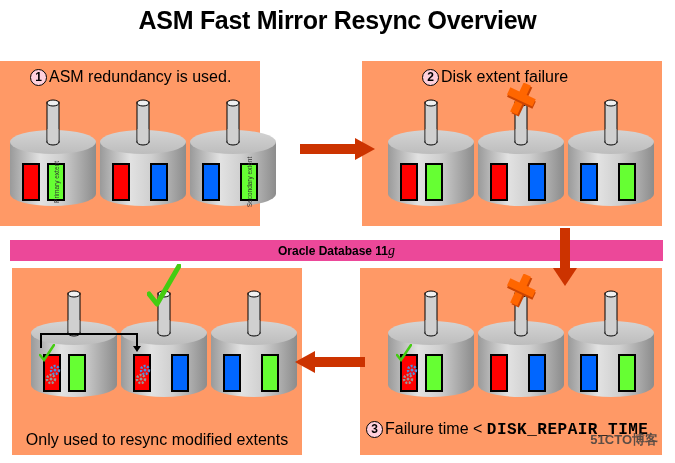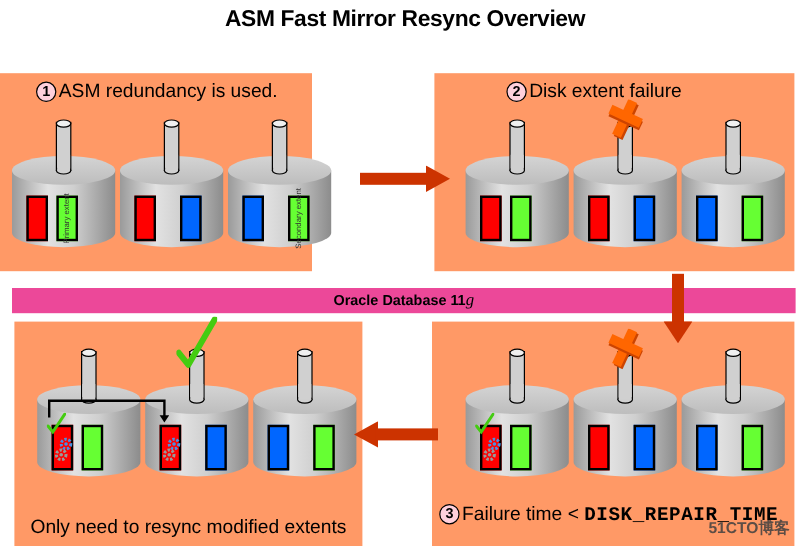--- a/index.html
+++ b/index.html
@@ -1,17 +1,17 @@
 <!DOCTYPE html>
 <html><head>
 <meta charset="utf-8">
 <style>
   html,body{margin:0;padding:0;}
   body{width:675px;height:463px;background:#ffffff;position:relative;overflow:hidden;font-family:"Liberation Sans",sans-serif;}
-  .title{position:absolute;left:0;top:6px;width:675px;text-align:center;font-weight:bold;font-size:19px;color:#000;letter-spacing:-0.3px;}
+  .title{position:absolute;left:0;top:6px;width:675px;text-align:center;font-weight:bold;font-size:25px;color:#000;letter-spacing:-0.3px;}
   .panel{position:absolute;background:#ff9966;}
   #p1{left:0;top:61px;width:260px;height:165px;}
   #p2{left:362px;top:61px;width:300px;height:165px;}
   #p3{left:360px;top:268px;width:302px;height:187px;}
   #p4{left:12px;top:268px;width:290px;height:187px;}
   .caption{position:absolute;font-size:16px;color:#000;white-space:nowrap;font-weight:normal;}
   .num{display:inline-block;width:15px;height:15px;border-radius:50%;background:#ffd0dc;border:1px solid #000;text-align:center;line-height:15px;font-size:12px;font-weight:bold;margin-right:2px;vertical-align:1px;}
   .mono{font-family:"Liberation Mono",monospace;font-weight:bold;letter-spacing:0.5px;}
   .band{position:absolute;left:10px;top:240px;width:653px;height:21px;background:#ec4899;}
   .band-label{position:absolute;left:0;top:0;width:100%;text-align:center;line-height:21px;font-size:12px;font-weight:bold;color:#000;}
@@ -396,21 +396,21 @@
     <ellipse cx="45" cy="4" rx="6" ry="3" fill="#f0f0f0" stroke="#000" stroke-width="1"></ellipse>
   </svg>
         <div class="ext blue" style="left: 14px; top: 64px;"></div>
         <div class="ext green" style="left: 52px; top: 64px;"></div>
       </div>
     </div>
   <svg style="position:absolute;left:0;top:0;" width="290" height="187">
     <polyline points="29,80 29,66 125,66 125,80" fill="none" stroke="#000" stroke-width="2"></polyline>
     <polygon points="121,78 129,78 125,84" fill="#000"></polygon>
   </svg>
-  <div class="caption" style="left:0;width:290px;text-align:center;top:163px;">Only need to resync modified extents</div>
+  <div class="caption" style="left:0;width:290px;text-align:center;top:163px;">Only used to resync modified extents</div>
 </div>
 
 <svg class="arrow" style="left:300px;top:138px;" width="75" height="24">
   <rect x="0" y="6" width="57" height="10" fill="#cc3300"></rect>
   <polygon points="55,0 75,11 55,22" fill="#cc3300"></polygon>
 </svg>
 <svg class="arrow" style="left:553px;top:228px;" width="24" height="60">
   <rect x="7" y="0" width="10" height="42" fill="#cc3300"></rect>
   <polygon points="0,40 24,40 12,58" fill="#cc3300"></polygon>
 </svg>

